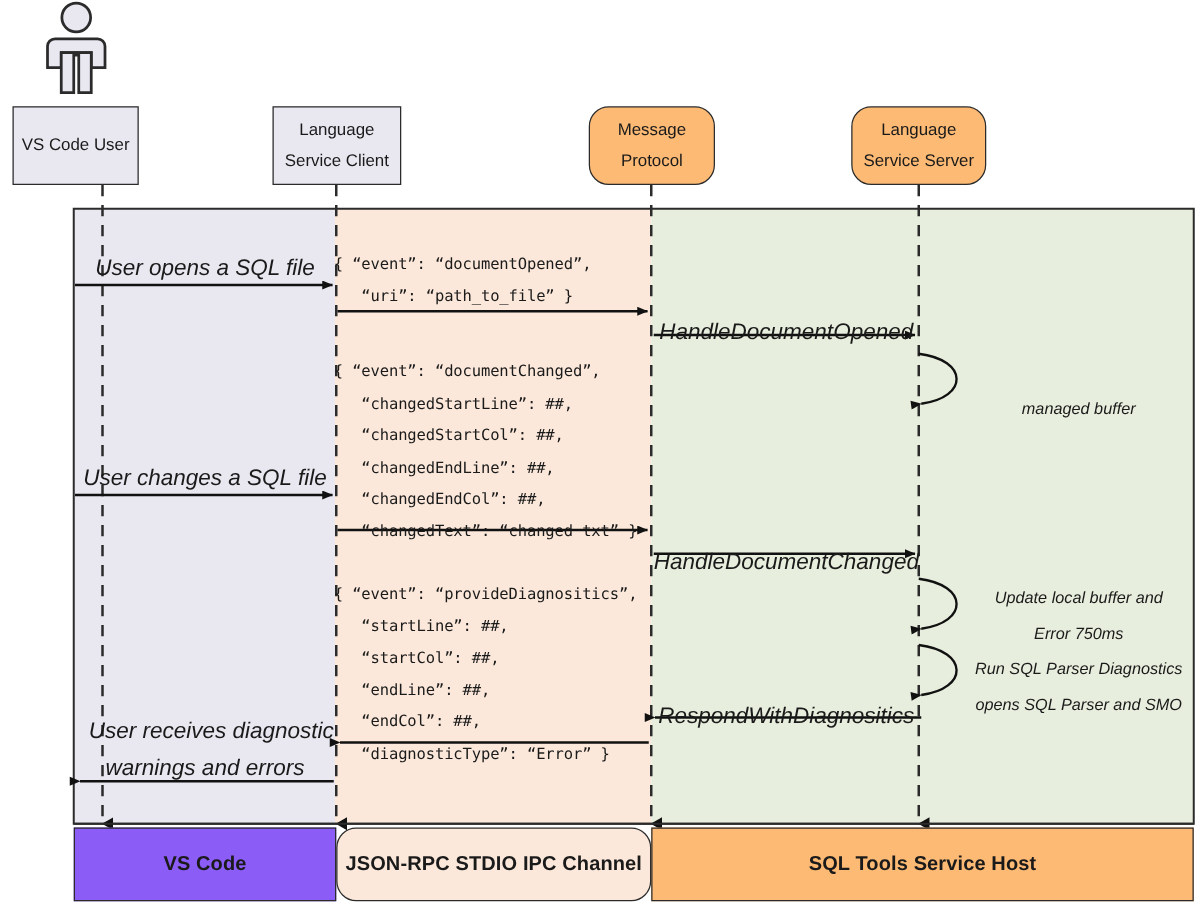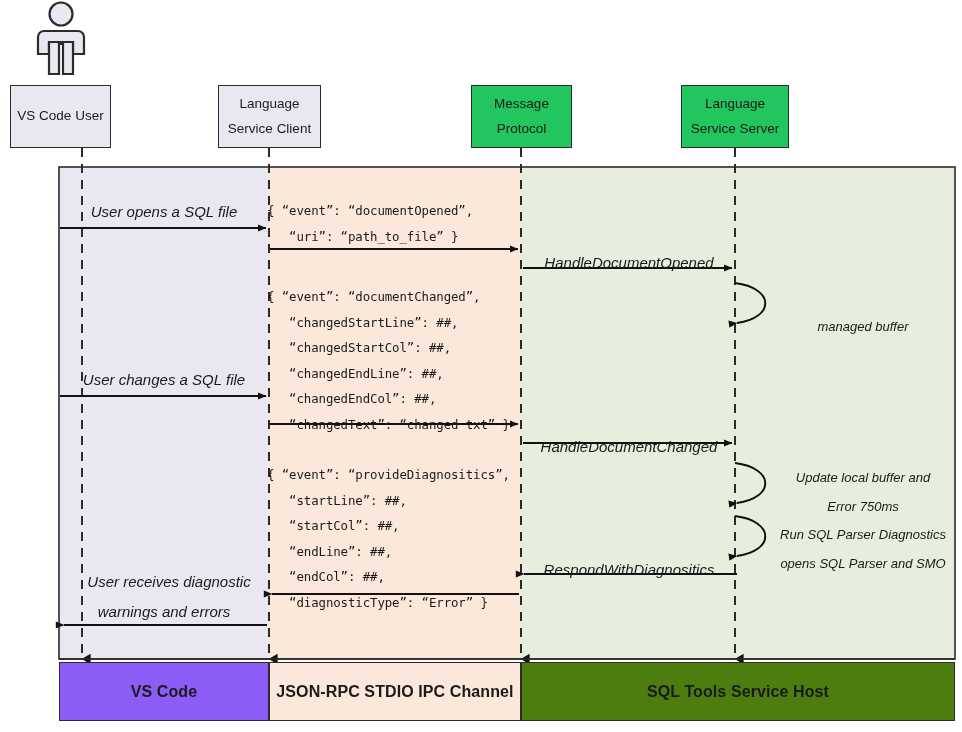--- a/index.html
+++ b/index.html
@@ -7,30 +7,30 @@
   body{width:962px;height:732px;position:relative;
        font-family:"Liberation Sans","DejaVu Sans",sans-serif;
        color:#1a1a1a;overflow:hidden;}
   #stage{position:absolute;left:0;top:0;width:962px;height:732px;}
   svg#diagram{position:absolute;left:0;top:0;width:962px;height:732px;}
 
   .lifebox{position:absolute;box-sizing:border-box;border:1.6px solid #2b2b2b;
            display:flex;flex-direction:column;align-items:center;justify-content:center;
            font-size:13.5px;line-height:1.85;text-align:center;}
   .lifebox.lav{background:#e9e7f0;}
-  .lifebox.grn{background:#22c55e;}
+  .lifebox.grn{background:#fdba74;border-radius:16px;}
 
   .footbox{position:absolute;box-sizing:border-box;border:1.6px solid #2b2b2b;
            display:flex;align-items:center;justify-content:center;
            font-size:16px;font-weight:bold;letter-spacing:.1px;}
   .footbox.lav{background:#8b5cf6;}
   .footbox.pch{background:#fbe8da;}
-  .footbox.grn{background:#4d7c0f;}
+  .footbox.grn{background:#fdba74;}
 
-  .lbl{position:absolute;font-style:italic;font-size:15px;white-space:nowrap;
+  .lbl{position:absolute;font-style:italic;font-size:18px;white-space:nowrap;
        line-height:1.6;}
   .lbl.ctr{text-align:center;}
   .json{position:absolute;font-family:"DejaVu Sans Mono","Liberation Mono",monospace;
         font-size:12.4px;white-space:pre;line-height:25.5px;letter-spacing:-0.1px;}
   .note{position:absolute;font-style:italic;font-size:13px;line-height:29px;
         white-space:nowrap;}
   .note.ctr{text-align:center;}
 </style>
 </head>
 <body>
@@ -137,20 +137,20 @@
 
   <div class="note ctr" style="left:772px;top:463px;width:182px;">Update local buffer and</div>
   <div class="note ctr" style="left:772px;top:492px;width:182px;">Error 750ms</div>
 
   <div class="note ctr" style="left:768px;top:520px;width:190px;">Run SQL Parser Diagnostics</div>
   <div class="note ctr" style="left:768px;top:549px;width:190px;">opens SQL Parser and SMO</div>
 
   <div class="footbox lav" style="left:59px;top:662px;width:210px;height:59px;">
     <span>VS Code</span>
   </div>
-  <div class="footbox pch" style="left:269px;top:662px;width:252px;height:59px;">
+  <div class="footbox pch" style="left:269px;top:662px;width:252px;height:59px;border-radius:16px;">
     <span>JSON-RPC STDIO IPC Channel</span>
   </div>
   <div class="footbox grn" style="left:521px;top:662px;width:434px;height:59px;">
     <span>SQL Tools Service Host</span>
   </div>
 
 </div>
 
 </body></html>

